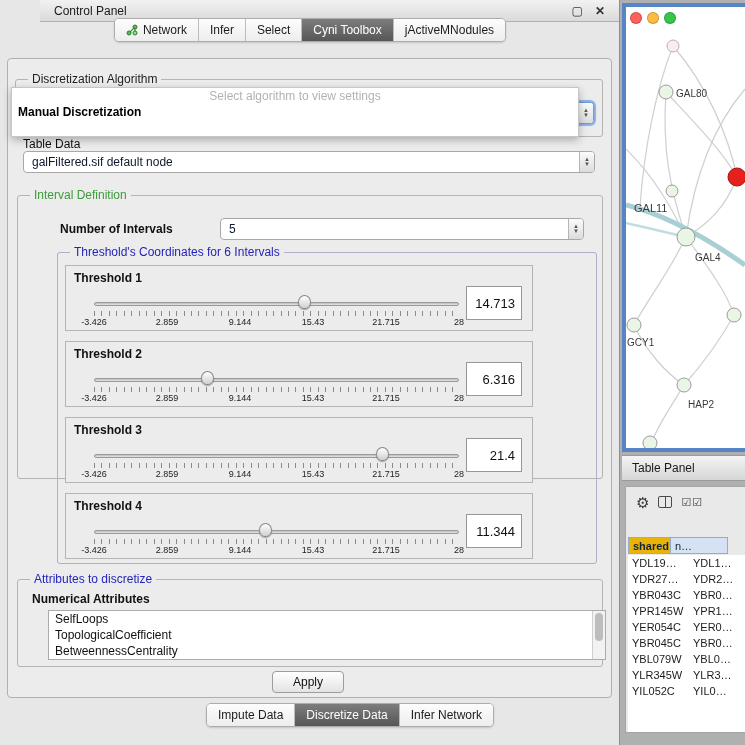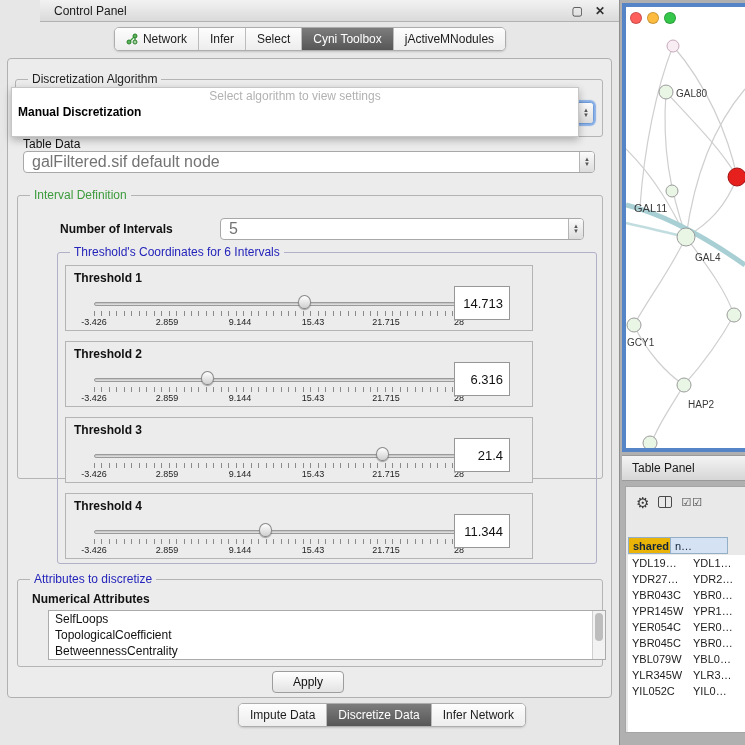--- a/index.html
+++ b/index.html
@@ -17,21 +17,21 @@
   }
   .titlebar {
     height:22px; display:flex; align-items:center; padding:0 14px;
     background:linear-gradient(#f2f2f2,#dadada); border-bottom:1px solid #b2b2b2;margin-left:40px;
   }
   .titlebar .win-title { font-size:12px; color:#1a1a1a; }
   .titlebar .win-icons { margin-left:auto; display:flex; gap:12px; }
   .titlebar .win-icon { font-size:12px; color:#333; cursor:default; line-height:1; }
   .titlebar .win-icon.close { font-weight:bold; }
 
-  .tabbar { position:absolute; top:27px; left:0; width:620px; display:flex; justify-content:center; }
+  .tabbar { position:absolute; top:18px; left:0; width:620px; display:flex; justify-content:center; }
   .seg {
     display:flex; background:#fafafa; border:1px solid #adadad; border-radius:5px;
     overflow:hidden; box-shadow:0 1px 2px rgba(0,0,0,.15);
   }
   .seg .tab {
     padding:4px 11px; font-size:12px; color:#1c1c1c; background:linear-gradient(#fdfdfd,#ededed);
     border-right:1px solid #bcbcbc; display:flex; align-items:center; gap:5px; white-space:nowrap;
   }
   .seg .tab:last-child { border-right:none; }
   .seg .tab.selected { background:linear-gradient(#7d7d7d,#565656); color:#fff; }
@@ -48,21 +48,21 @@
     font-size:12px; white-space:nowrap;
   }
   .group-title.green { color:#3c9b3c; }
   .group-title.blue  { color:#2424bb; }
 
   
   .combo {
     position:absolute; background:#fff; border:1px solid #a8a8a8; border-radius:4px;
     display:flex; align-items:center; height:22px;
   }
-  .combo .combo-text { flex:1; padding:0 8px; font-size:16px; color:#737373; white-space:nowrap; overflow:hidden; }
+  .combo .combo-text { flex:1; padding:0 8px; font-size:12px; color:#0f172a; white-space:nowrap; overflow:hidden; }
   .combo .stepper {
     width:15px; align-self:stretch; border-left:1px solid #b5b5b5;
     background:linear-gradient(#fbfbfb,#dcdcdc); border-radius:0 3px 3px 0;
     display:flex; flex-direction:column; align-items:center; justify-content:center;
   }
   .combo .stepper span { font-size:6px; line-height:5px; color:#555; }
   .combo.focused { border-color:#6f9bd6; box-shadow:0 0 1px 2px rgba(120,165,230,.85); }
 
   
   .popup {
@@ -92,21 +92,21 @@
   .tick-marks {
     position:absolute; left:28px; top:45px; width:366px; height:5px;
     background:repeating-linear-gradient(to right, #8a8a8a 0, #8a8a8a 1px, transparent 1px, transparent 7.46px);
   }
   .tick-labels { position:absolute; left:28px; top:51px; width:365px; height:11px; }
   .tick-labels span {
     position:absolute; top:0; transform:translateX(-50%);
     font-size:9px; color:#222; white-space:nowrap;
   }
   .th-value {
-    position:absolute; right:22px; top:20px; width:56px; height:34px;
+    position:absolute; right:10px; top:20px; width:56px; height:34px;
     background:#fff; border:1px solid #979797;
     display:flex; align-items:center; justify-content:flex-end; padding-right:6px;
     font-size:13px; color:#111;
   }
 
   
   .listbox {
     position:absolute; background:#fff; border:1px solid #ababab; overflow:hidden;
   }
   .list-item { font-size:12px; line-height:16px; padding-left:6px; color:#111; white-space:nowrap; }
@@ -118,21 +118,21 @@
     position:absolute; left:2px; top:2px; width:8px; height:28px;
     background:#bdbdbd; border-radius:4px;
   }
 
   .apply-btn {
     position:absolute; left:264px; top:612px; width:72px; height:22px;
     background:linear-gradient(#ffffff,#e3e3e3); border:1px solid #9d9d9d; border-radius:4px;
     font-size:12px; color:#111; display:flex; align-items:center; justify-content:center;
   }
 
-  .bottom-tabbar { position:absolute; top:703px; left:0; width:700px; display:flex; justify-content:center;margin-left:32px; }
+  .bottom-tabbar { position:absolute; top:703px; left:0; width:700px; display:flex; justify-content:center; }
 
   
   .network-window {
     position:absolute; left:622px; top:3px; width:123px; height:449px;
     background:#5585c7; padding:4px 0 4px 4px;
   }
   .nw-inner { position:relative; width:100%; height:100%; background:#fff; overflow:hidden; }
   .lights { position:absolute; left:4px; top:5px; display:flex; gap:5px; z-index:3; }
   .light { width:12px; height:12px; border-radius:50%; border:1px solid rgba(0,0,0,.2); }
   .light.red { background:#ff605c; } .light.yellow { background:#fdbc40; } .light.green { background:#34c749; }

